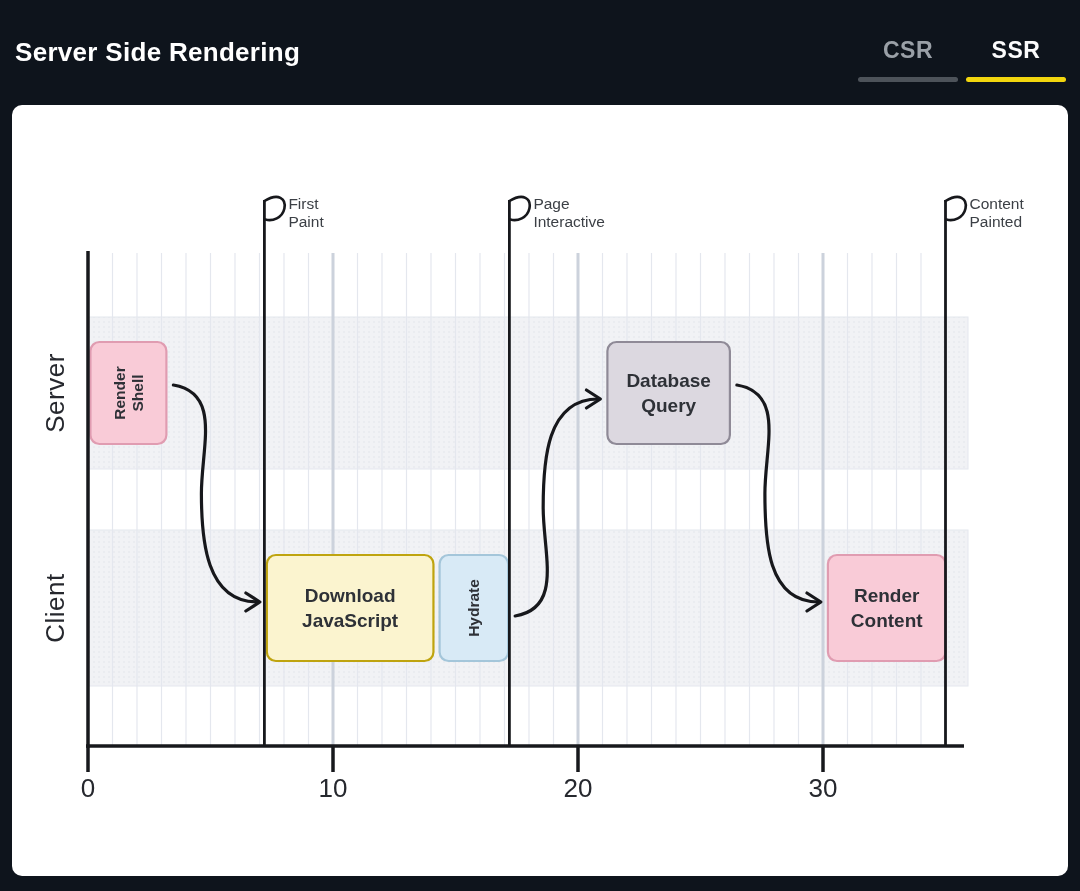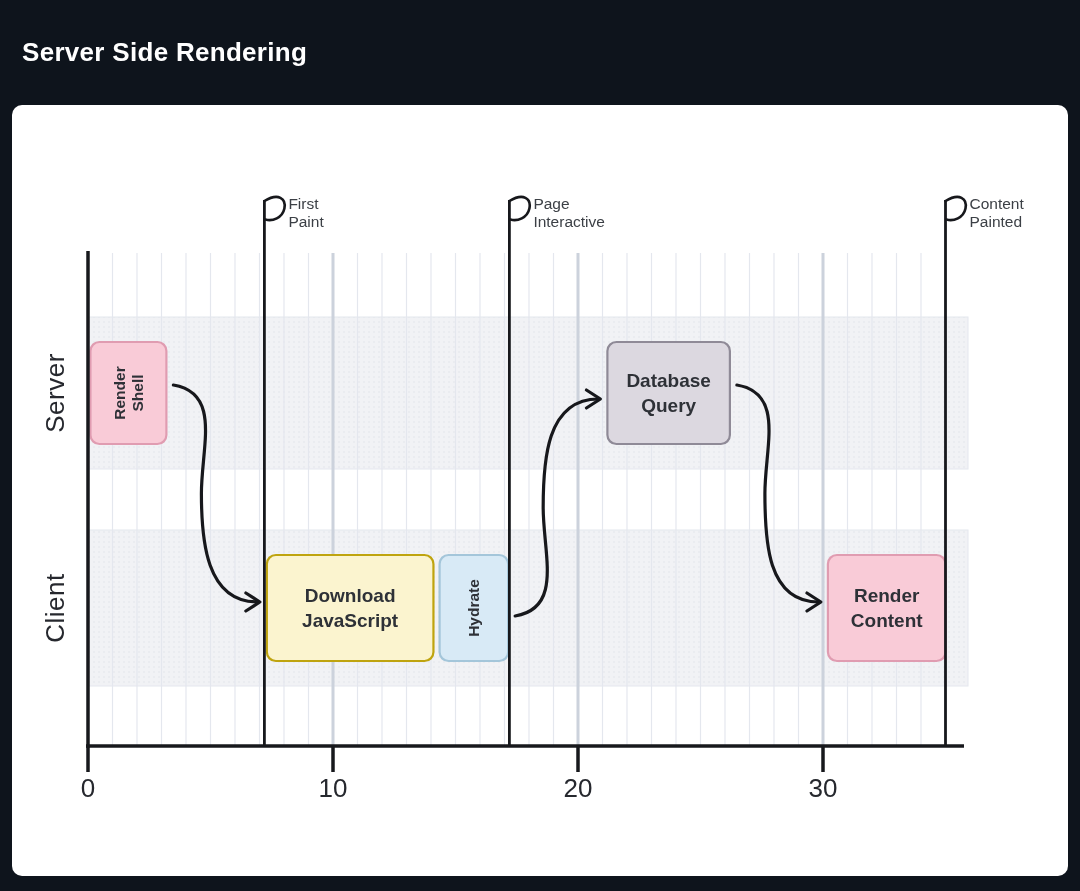--- a/index.html
+++ b/index.html
@@ -8,21 +8,21 @@
     background:#0e141c;
     font-family:"Liberation Sans",sans-serif;
     overflow:hidden;
   }
   header{
     height:105px;
     display:flex;align-items:center;justify-content:space-between;
     padding:0 14px;box-sizing:border-box;
   }
   h1{
-    color:#ffffff;font-size:26px;font-weight:700;margin:8px;letter-spacing:.3px;
+    color:#ffffff;font-size:26px;font-weight:700;margin:1px;letter-spacing:.3px;
   }
   .tabs{display:flex;gap:8px;margin-top:14px;}
   .tab{
     width:100px;display:flex;flex-direction:column;align-items:center;gap:13px;
     cursor:pointer;background:none;border:none;padding:0;
   }
   .tab-label{font-size:23px;font-weight:700;letter-spacing:.5px;}
   .tab-label.inactive{color:#9aa0a7;}
   .tab-label.active{color:#fbfbfc;}
   .tab-underline{width:100%;height:5px;border-radius:3px;}
@@ -32,20 +32,30 @@
     margin:0 12px;width:1056px;height:771px;
     background:#ffffff;border-radius:10px;position:relative;
   }
   svg text{font-family:"Liberation Sans",sans-serif;}
 </style>
 </head>
 <body>
 
 <header>
   <h1>Server Side Rendering</h1>
+  <div class="tabs">
+    <button class="tab">
+      <span class="tab-label inactive">CSR</span>
+      <span class="tab-underline inactive"></span>
+    </button>
+    <button class="tab">
+      <span class="tab-label active">SSR</span>
+      <span class="tab-underline active"></span>
+    </button>
+  </div>
 </header>
 
 <div class="card">
   <svg id="chart-svg" width="1056" height="771" viewBox="0 0 1056 771">
       <defs>
         <pattern id="dots" width="5" height="5" patternUnits="userSpaceOnUse">
           <circle cx="2" cy="2" r="0.8" fill="#e2e4ea"></circle>
         </pattern>
       </defs>
       <g>

